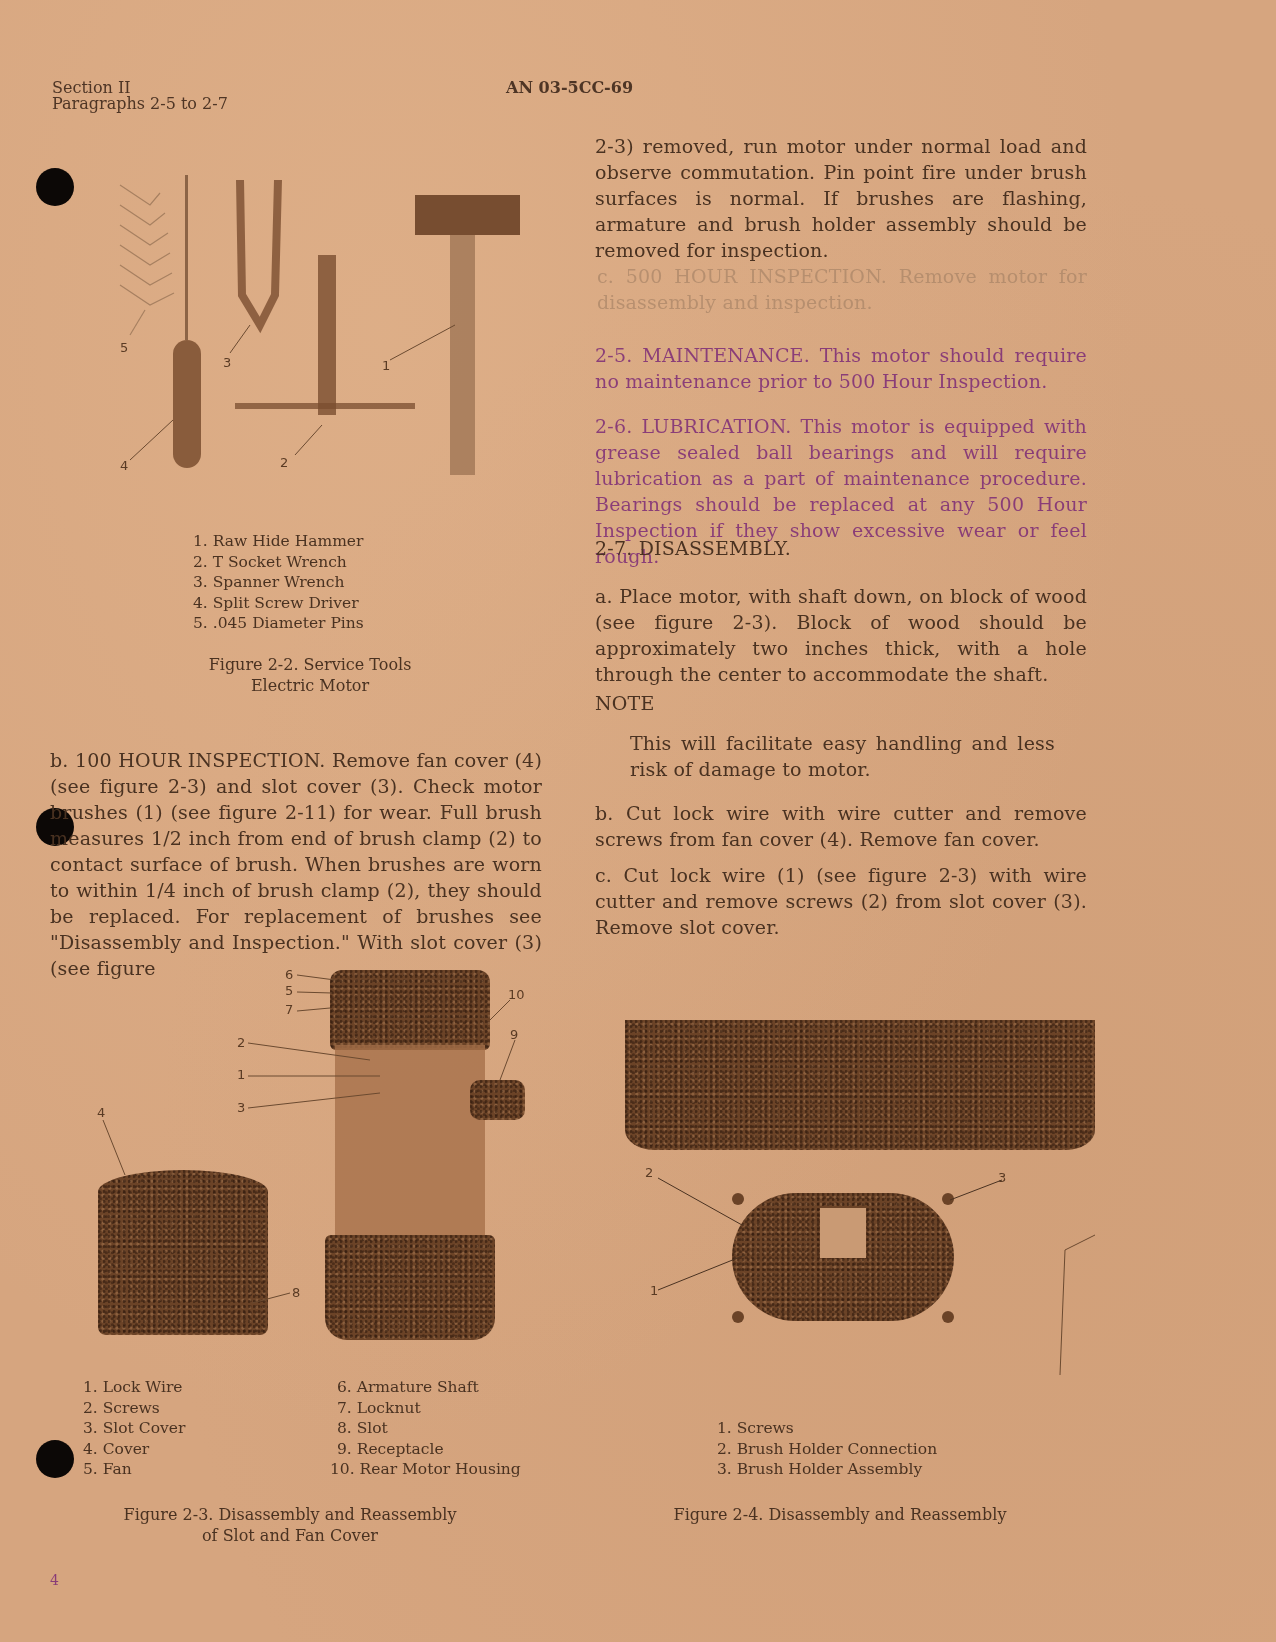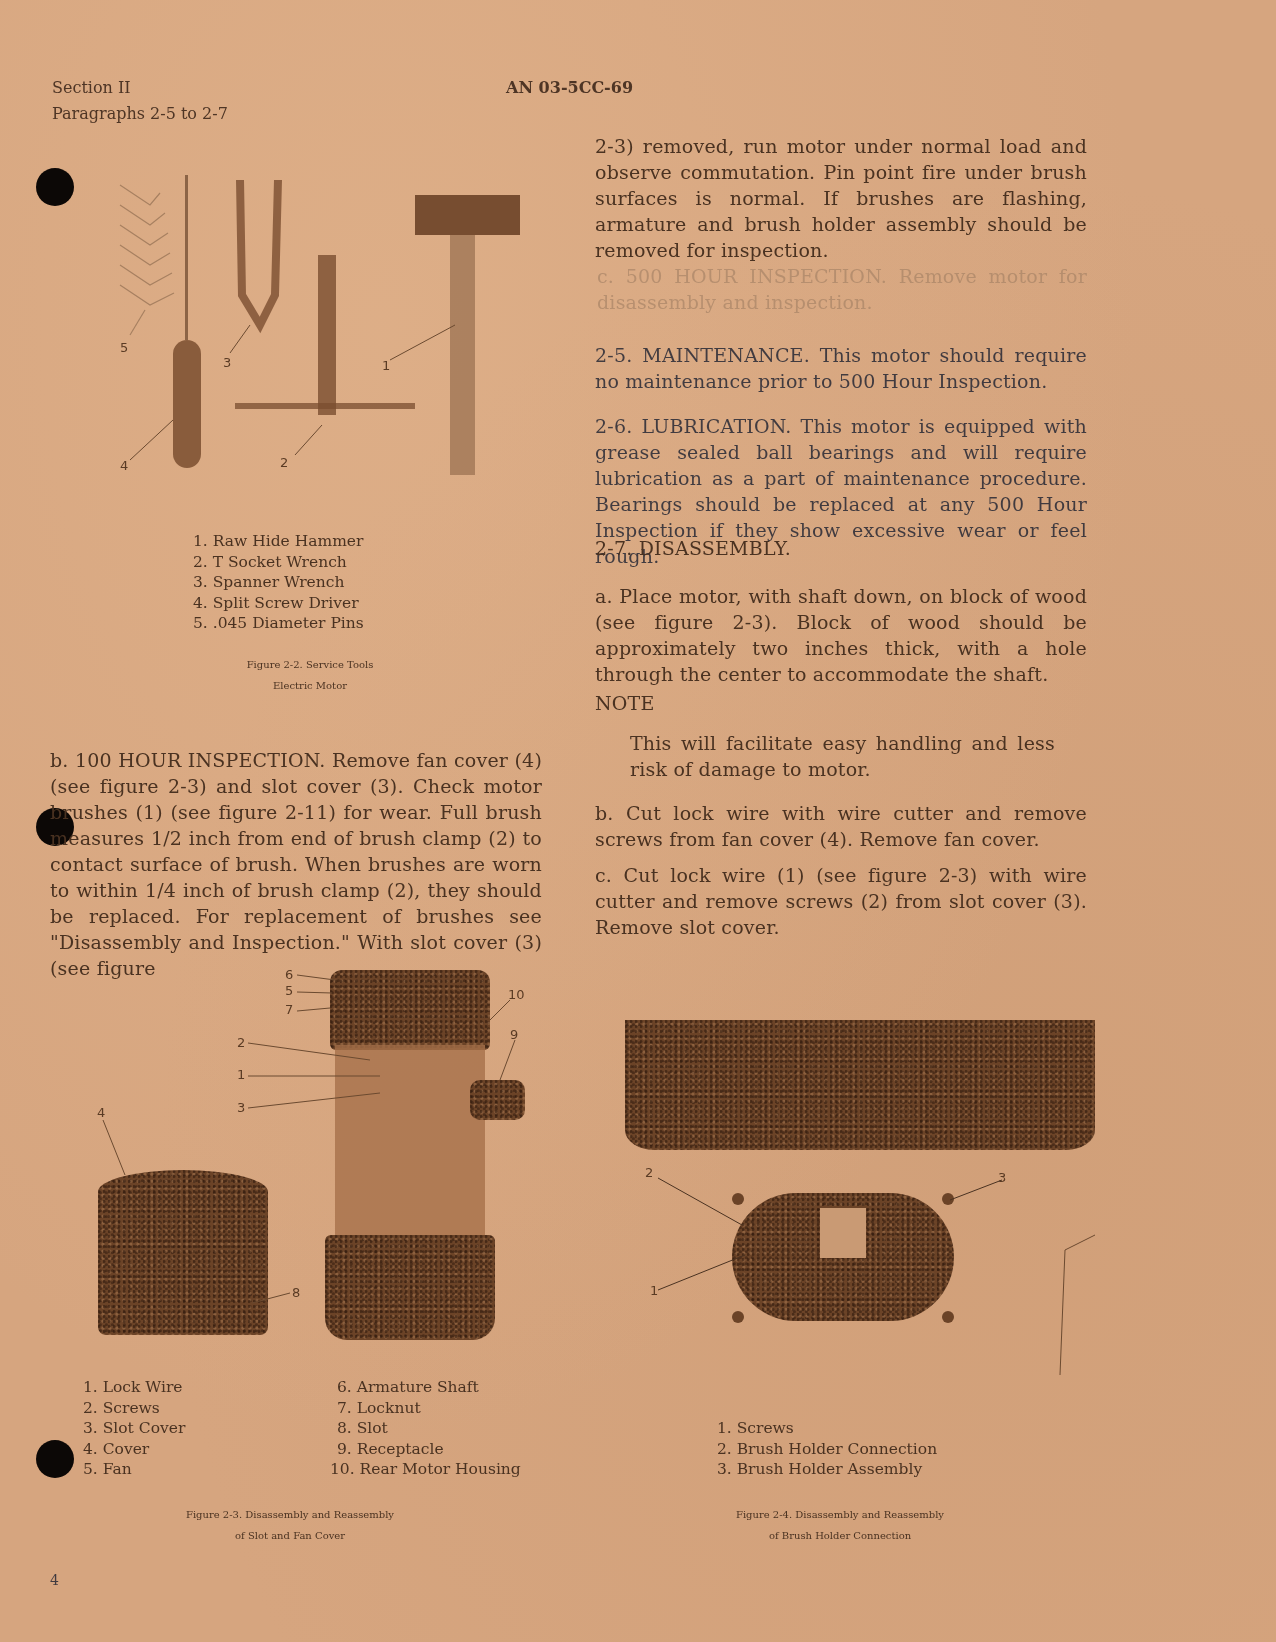--- a/index.html
+++ b/index.html
@@ -8,46 +8,46 @@
       background: #d6a57f;
       background-image:
         radial-gradient(ellipse at 30% 20%, rgba(230,185,145,0.45), transparent 60%),
         radial-gradient(ellipse at 80% 70%, rgba(200,150,110,0.35), transparent 60%);
       font-family: "DejaVu Serif", "Liberation Serif", serif;
       color: #4a3221;
     }
     .abs { position: absolute; }
     .hdr { font-size: 16px; line-height: 20px; color: #4e3525; }
     .body-text { font-size: 19px; line-height: 26px; text-align: justify; letter-spacing: 0.2px; }
-    .faded { color: #0f172a; opacity: 0.75; }
+    .faded { color: #701a75; opacity: 0.75; }
     .very-faded { color: #a07e62; opacity: 0.6; }
     .legend { font-size: 15.5px; line-height: 20.5px; }
     .legend .item { white-space: nowrap; }
-    .caption { font-size: 10px; line-height: 20.5px; text-align: center; }
+    .caption { font-size: 16px; line-height: 20.5px; text-align: center; }
     .hole { position: absolute; width: 38px; height: 38px; border-radius: 50%; background: #0c0806; }
     .dark-fill {
       background: #6b4327;
       background-image:
         radial-gradient(circle at 20% 30%, rgba(40,20,10,0.55) 1px, transparent 2px),
         radial-gradient(circle at 70% 60%, rgba(180,130,90,0.45) 1px, transparent 2px),
         radial-gradient(circle at 40% 80%, rgba(40,20,10,0.45) 1px, transparent 2px);
       background-size: 5px 5px, 7px 7px, 6px 6px;
     }
     .callout { position: absolute; font-family: "DejaVu Sans", sans-serif; font-size: 13px; color: #5a3b24; }
     svg { position: absolute; }
   </style>
 </head>
 <body>
 
 <div class="hole" style="left:36px; top:168px;"></div>
 <div class="hole" style="left:36px; top:808px;"></div>
 <div class="hole" style="left:36px; top:1440px;"></div>
 
 <div class="abs hdr" style="left:52px; top:78px;">Section II</div>
-<div class="abs hdr" style="left:52px; top:104px;">Paragraphs 2-5 to 2-7</div>
+<div class="abs hdr" style="left:52px; top:94px;">Paragraphs 2-5 to 2-7</div>
 <div class="abs hdr" style="left:506px; top:78px;font-weight:bold;">AN 03-5CC-69</div>
 
 <div class="abs" style="left:90px; top:175px; width:440px; height:310px;">
   <svg width="440" height="310" viewBox="0 0 440 310">
 
     <g stroke="#9b7658" stroke-width="1.2" fill="none" opacity="0.8">
       <path d="M30 10 L60 30 L70 18"></path>
       <path d="M30 30 L60 50 L75 38"></path>
       <path d="M30 50 L60 70 L78 58"></path>
       <path d="M30 70 L60 90 L80 78"></path>
@@ -177,16 +177,15 @@
   </svg>
 </div>
 
 <div class="abs legend" style="left:717px; top:1418px;">
   <div class="item">1. Screws</div>
   <div class="item">2. Brush Holder Connection</div>
   <div class="item">3. Brush Holder Assembly</div>
 </div>
 <div class="abs caption" style="left:630px; top:1505px; width:420px;">
   <div>Figure 2-4. Disassembly and Reassembly</div>
-  <div>of Brush Holder Connection</div>
 </div>
 
 <div class="abs hdr faded" style="left:50px; top:1570px; font-size:14px;">4</div>
 
 </body></html>

